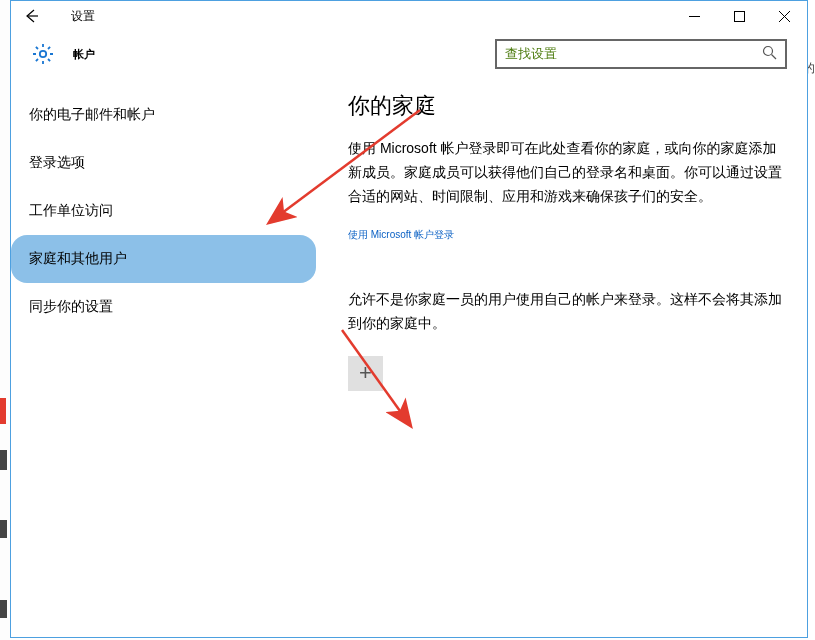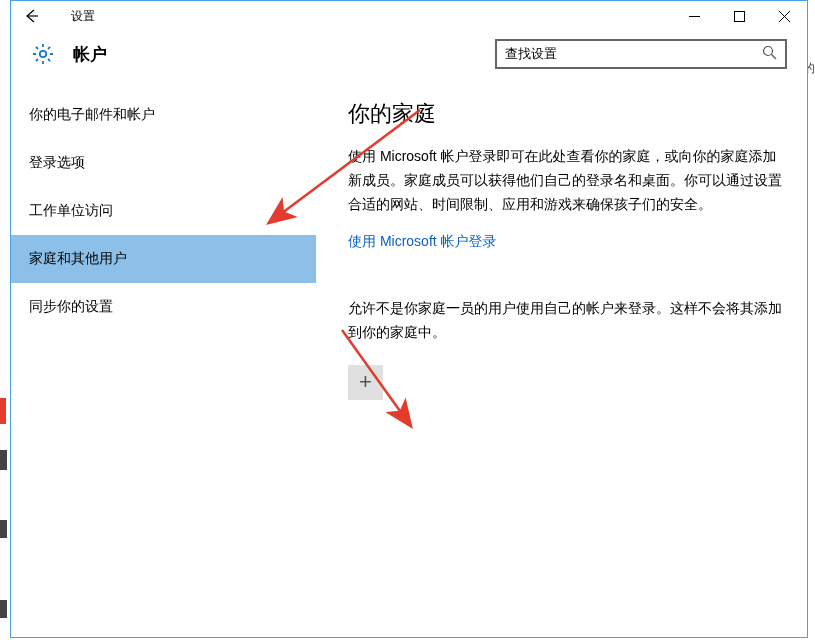--- a/index.html
+++ b/index.html
@@ -5,32 +5,32 @@
   * { margin: 0; padding: 0; box-sizing: border-box; font-family: "Microsoft YaHei", "Segoe UI", sans-serif; }
   body { width: 815px; height: 640px; background: #fff; overflow: hidden; position: relative; }
   .window { position: absolute; left: 10px; top: 0; width: 798px; height: 638px; border: 1px solid #4da0e0; background: #fff; display: flex; flex-direction: column; }
   .titlebar { height: 30px; display: flex; align-items: center; text-align: right; }
   .back-btn { width: 40px; height: 30px; display: flex; align-items: center; justify-content: center; cursor: default; }
   .title-text { font-size: 12px; margin-left: 20px; color: #000; }
   .win-controls { margin-left: auto; display: flex; }
   .win-btn { width: 45px; height: 30px; display: flex; align-items: center; justify-content: center; cursor: default; }
   .header-row { height: 46px; display: flex; align-items: center; padding: 0 20px; }
   .gear { color: #0b61c4; display: flex; align-items: center; justify-content: center; }
-  .header-title { font-size: 17px; font-weight: 600; margin-left: 18px; }
+  .header-title { font-size: 11px; font-weight: 600; margin-left: 18px; }
   .search-box { margin-left: auto; width: 292px; height: 30px; border: 2px solid #666; display: flex; align-items: center; padding: 0 8px; }
-  .search-ph { color: #000000; font-size: 13px; }
+  .search-ph { color: #4d7c0f; font-size: 13px; }
   .search-icon { margin-left: auto; color: #555; }
   .body { flex: 1; display: flex; overflow: hidden; }
   .sidebar { width: 305px; padding-top: 14px; }
   .side-item { height: 48px; display: flex; align-items: center; padding-left: 18px; font-size: 14px; color: #000; cursor: default; }
-  .side-item.active { background: #8cc0e8; }
+  .side-item.active { background: #8cc0e8; border-radius: 16px; }
   .content { flex: 1; padding: 14px 24px 0 32px; overflow: auto; }
-  h2.section { font-size: 22px; font-weight: 400; margin-bottom: 16px; margin-top: 8px; }
+  h2.section { font-size: 22px; font-weight: 400; margin-bottom: 16px; }
   .para { font-size: 14px; line-height: 1.7; color: #000; margin-bottom: 16px; }
-  .link { color: #0b61c4; font-size: 14px; cursor: default; display: inline-block; }
+  .link { color: #0b61c4; font-size: 10px; cursor: default; display: inline-block; }
   .gap { height: 46px; }
   .add-row { display: flex; align-items: center; margin-top: 20px; margin-bottom: 28px; }
   .plus-tile { width: 35px; height: 35px; background: #e0e0e0; display: flex; align-items: center; justify-content: center; font-size: 22px; color: #555; margin-right: 18px; }
   .add-text { font-size: 14px; }
   
   .arrow-svg { position: absolute; pointer-events: none; }
   
   .left-edge { position: absolute; left: 0; top: 0; width: 10px; height: 640px; background: #fdfdfd; }
   .left-red { position: absolute; left: 0; top: 398px; width: 6px; height: 26px; background: #e33b2e; }
   .left-gray1 { position: absolute; left: 0; top: 450px; width: 7px; height: 20px; background: #444; }

